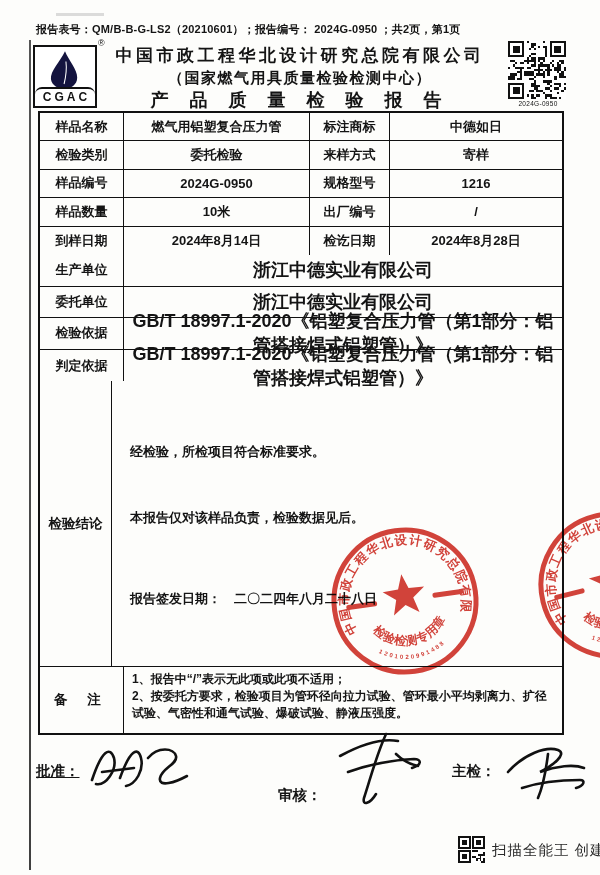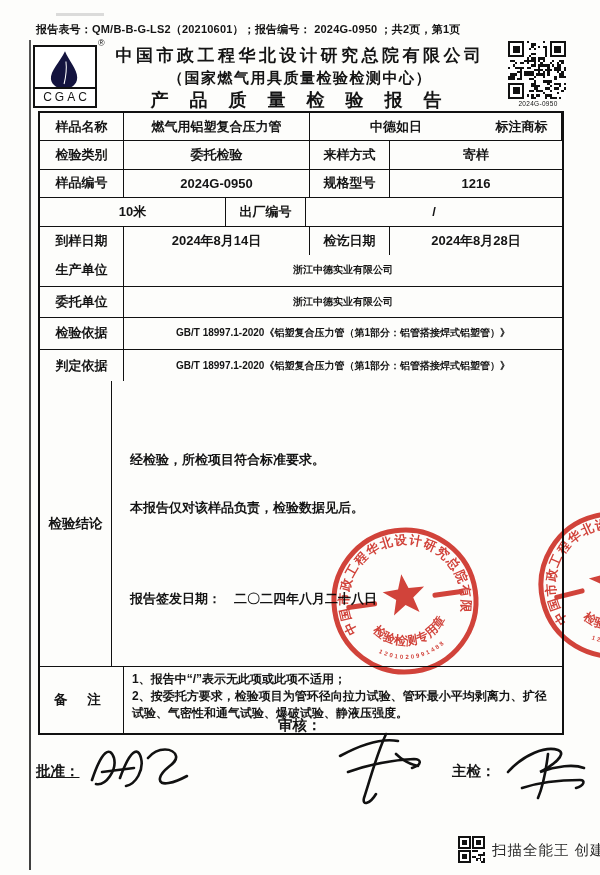--- a/index.html
+++ b/index.html
@@ -10,39 +10,39 @@
   .scan-edge{position:absolute;left:29px;top:40px;width:2px;height:830px;
              background:linear-gradient(#2a2a2a,#101010);opacity:.8;}
   .scan-smudge{position:absolute;left:56px;top:13px;width:48px;height:3px;background:#b9b9b9;opacity:.5;}
   
   .meta{position:absolute;left:36px;top:22px;font-size:11px;font-weight:bold;letter-spacing:.2px;}
   
   .logo{position:absolute;left:33px;top:45px;width:64px;height:63px;border:2px solid #111;
         background:#fff;box-sizing:border-box;}
   .logo .flame{position:absolute;left:0;top:0;width:100%;height:44px;}
   .logo .cgac{position:absolute;left:0;right:0;bottom:0;height:17px;border-top:2px solid #111;
-        font-size:12px;font-weight:normal;letter-spacing:3px;text-align:center;line-height:16px;padding-left:3px;}
+        font-size:12px;font-weight:bold;letter-spacing:3px;text-align:center;line-height:16px;padding-left:3px;border-radius:7px;}
   .regmark{position:absolute;left:98px;top:38px;font-size:9px;}
   .titles{position:absolute;left:100px;top:44px;width:400px;text-align:center;}
   .org-name{font-size:17px;font-weight:bold;letter-spacing:3.5px;white-space:nowrap;}
   .org-sub{font-size:15px;font-weight:bold;letter-spacing:1.5px;margin-top:2px;white-space:nowrap;}
   .doc-title{font-size:18px;font-weight:bold;letter-spacing:8px;margin-top:0;white-space:nowrap;}
   .qr-wrap{position:absolute;left:508px;top:41px;width:60px;text-align:center;}
   .qr-wrap svg{width:58px;height:58px;display:block;}
   .qr-label{font-size:6.5px;letter-spacing:.3px;margin-top:1px;}
   
   .tbl{position:absolute;left:38px;top:111px;width:526px;border:2.5px solid #111;background:transparent;box-sizing:border-box;}
   .row{display:flex;border-bottom:1px solid #111;box-sizing:border-box;}
   .row:last-child{border-bottom:none;}
   .cell{display:flex;align-items:center;justify-content:center;box-sizing:border-box;
         font-size:13px;font-weight:bold;text-align:center;}
   .br{border-right:1px solid #111;}
   .h29{height:28.4px;} .h32{height:31.6px;}
   .w-l1{width:84px;} .w-v1{width:186px;} .w-l2{width:80px;} .w-v2{flex:1;}
-  .wide-val{flex:1;font-size:10px;}
+  .wide-val{flex:1;font-size:18px;}
   .concl-row{height:286px;}
   .concl-label{width:72px;display:flex;align-items:center;justify-content:center;
                font-size:13.5px;font-weight:bold;border-right:1px solid #111;box-sizing:border-box;}
   .concl-body{flex:1;position:relative;}
   .cline{position:absolute;left:18px;font-size:13px;font-weight:bold;white-space:nowrap;}
   .remark-row{height:66px;}
   .remark-label{width:84px;display:flex;align-items:center;justify-content:center;
                 font-size:13.5px;font-weight:bold;letter-spacing:8px;border-right:1px solid #111;box-sizing:border-box;}
   .remark-body{flex:1;padding:4px 8px 4px 8px;font-size:12px;font-weight:bold;line-height:1.42;box-sizing:border-box;}
   
@@ -268,36 +268,37 @@
         <rect x="22" y="24" width="1" height="1" fill="#111"></rect>
       </svg>
     <div class="qr-label">2024G-0950</div>
   </div>
 
   <div class="tbl">
     <div id="info-rows">
         <div class="row h29">
           <div class="cell br w-l1">样品名称</div>
           <div class="cell br w-v1">燃气用铝塑复合压力管</div>
+          <div class="cell br w-l2">标注商标</div>
           <div class="cell w-v2">中德如日</div>
-          <div class="cell br w-l2">标注商标</div>
         </div>
         <div class="row h29">
           <div class="cell br w-l1">检验类别</div>
           <div class="cell br w-v1">委托检验</div>
           <div class="cell br w-l2">来样方式</div>
           <div class="cell w-v2">寄样</div>
         </div>
         <div class="row h29">
           <div class="cell br w-l1">样品编号</div>
           <div class="cell br w-v1">2024G-0950</div>
           <div class="cell br w-l2">规格型号</div>
           <div class="cell w-v2">1216</div>
         </div>
         <div class="row h29">
+          <div class="cell br w-l1">样品数量</div>
           <div class="cell br w-v1">10米</div>
           <div class="cell br w-l2">出厂编号</div>
           <div class="cell w-v2">/</div>
         </div>
         <div class="row h29">
           <div class="cell br w-l1">到样日期</div>
           <div class="cell br w-v1">2024年8月14日</div>
           <div class="cell br w-l2">检讫日期</div>
           <div class="cell w-v2">2024年8月28日</div>
         </div>
@@ -317,22 +318,22 @@
         </div>
         <div class="row h32">
           <div class="cell br w-l1">判定依据</div>
           <div class="cell wide-val">GB/T 18997.1-2020《铝塑复合压力管（第1部分：铝管搭接焊式铝塑管）》</div>
         </div>
       </div>
 
     <div class="row concl-row">
       <div class="concl-label">检验结论</div>
       <div class="concl-body">
-        <div class="cline" style="top:70px;text-align:right;">经检验，所检项目符合标准要求。</div>
-        <div class="cline" style="top:118px;">本报告仅对该样品负责，检验数据见后。</div>
+        <div class="cline" style="top:62px;text-align:right;">经检验，所检项目符合标准要求。</div>
+        <div class="cline" style="top:128px;">本报告仅对该样品负责，检验数据见后。</div>
         <div class="cline" style="top:209px;">报告签发日期：　二〇二四年八月二十八日</div>
       </div>
     </div>
 
     <div class="row remark-row">
       <div class="remark-label">备  注</div>
       <div class="remark-body">
         <div>1、报告中“/”表示无此项或此项不适用；</div>
         <div>2、按委托方要求，检验项目为管环径向拉力试验、管环最小平均剥离力、扩径试验、气密性和通气试验、爆破试验、静液压强度。</div>
       </div>
@@ -372,21 +373,21 @@
   <div class="sig-label" style="left:36px;top:762px;text-decoration:underline;">批准：</div>
   <svg class="sig" style="left:82px;top:738px;" width="115" height="62" viewBox="0 0 115 62">
     <g fill="none" stroke="#111" stroke-width="2.6" stroke-linecap="round">
       <path d="M10 42 C20 12 28 8 32 20 C35 32 24 48 14 46"></path>
       <path d="M38 40 C48 12 56 8 59 20 C62 32 54 46 44 48"></path>
       <path d="M66 20 C76 8 92 10 94 18 C96 26 80 30 78 40 C76 50 94 44 105 38"></path>
       <path d="M20 34 L52 30"></path>
     </g>
   </svg>
 
-  <div class="sig-label" style="left:278px;top:716px;">审核：</div>
+  <div class="sig-label" style="left:278px;top:786px;">审核：</div>
   <svg class="sig" style="left:322px;top:728px;" width="115" height="82" viewBox="0 0 115 82">
     <g fill="none" stroke="#111" stroke-width="2.6" stroke-linecap="round">
       <path d="M18 28 C40 16 60 10 76 13"></path>
       <path d="M64 6 C54 28 48 52 42 70 C40 78 48 76 54 66"></path>
       <path d="M26 44 C48 36 72 32 92 31 C100 31 100 37 90 40"></path>
       <path d="M74 26 C80 32 86 36 96 38"></path>
     </g>
   </svg>
 
   <div class="sig-label" style="left:452px;top:762px;">主检：</div>

